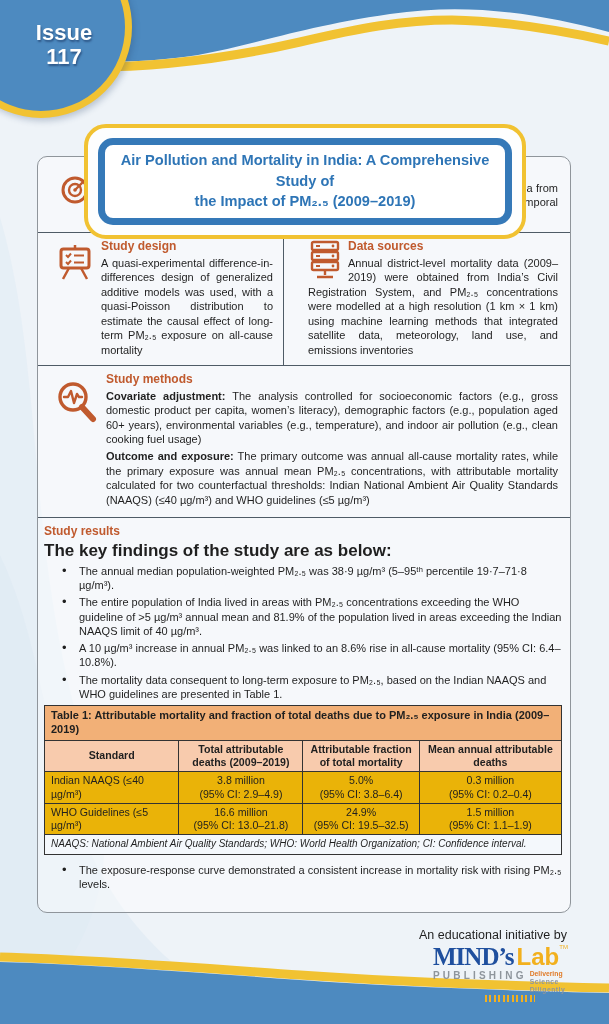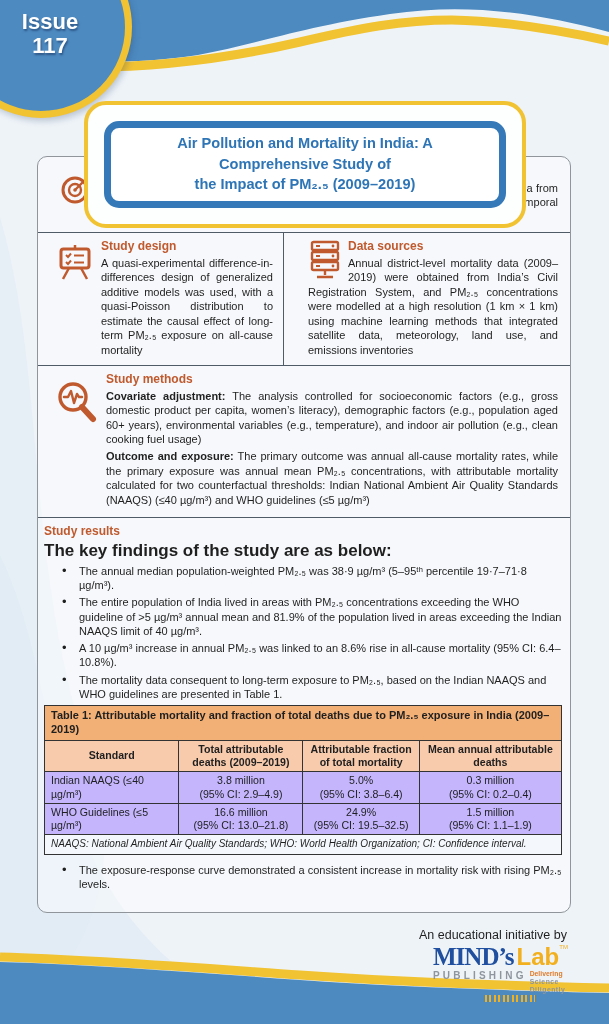--- a/index.html
+++ b/index.html
@@ -10,28 +10,29 @@
     color:#1f1f1f;
   }
   .deco{position:absolute;left:0;top:0;z-index:0;}
   
   .top-band{position:absolute;left:0;top:0;z-index:1;}
   .issue-badge{
     position:absolute;left:-50px;top:-64px;width:168px;height:168px;border-radius:50%;
     background:#4d8ac0;border:7px solid #f1c232;box-shadow:2px 3px 6px rgba(30,60,100,.25);z-index:3;
   }
   .issue-text{
-    position:absolute;left:0;top:10px;width:100px;text-align:center;z-index:4;
+    position:absolute;left:0;top:21px;width:100px;text-align:center;z-index:4;
     color:#fff;font-weight:bold;font-size:22px;line-height:1.08;
     text-shadow:1px 2px 2px rgba(20,45,90,.55);
+    padding-left:14px;
   }
   
   .title-box{
-    position:absolute;left:84px;top:101px;width:442px;z-index:4;box-sizing:border-box;
-    border:4px solid #f1c232;border-radius:22px;padding:16px;background:#fdfefe;
+    position:absolute;left:84px;top:124px;width:442px;z-index:4;box-sizing:border-box;
+    border:4px solid #f1c232;border-radius:22px;padding:10px;background:#fdfefe;
   }
   .title-mid{
     border:7px solid #3579b8;border-radius:15px;background:#fff;
     padding:5px 12px 6px 12px;
   }
   .title-text{color:#2e75b6;font-weight:bold;font-size:14.6px;line-height:1.42;text-align:center;}
   
   .panel{
     position:absolute;left:37px;top:156px;width:534px;height:757px;z-index:2;box-sizing:border-box;
     border:1.4px solid #8f959b;border-radius:10px;background:rgba(255,255,255,.45);
@@ -61,21 +62,21 @@
   ul.bullets li{
     position:relative;padding-left:35px;font-size:11px;line-height:1.3;margin-bottom:3px;
   }
   ul.bullets li::before{content:"\2022";position:absolute;left:18px;top:-1px;font-size:13px;}
   
   table{width:100%;border-collapse:collapse;margin:4px 0 8px 0;}
   table,th,td{border:1px solid #333;}
   th,td{font-size:10.6px;line-height:1.25;padding:2px 4px;}
   .t-title th{background:#f2b077;text-align:left;font-size:11px;padding:3px 6px;}
   .t-head th{background:#f8cbad;text-align:center;font-weight:bold;}
-  tbody td{background:#c4b5fd;text-align:center;}
+  tbody td{background:#eab308;text-align:center;}
   tbody td.std{text-align:left;padding-left:6px;}
   .note td{background:#f4f8fc;font-style:italic;font-size:10px;padding:3px 6px;}
   .post-bullets{margin-top:8px;}
   
   .initiative{position:absolute;right:42px;top:928px;z-index:3;font-size:12.5px;color:#1f1f1f;}
   .logo{position:absolute;right:34px;top:944px;z-index:3;width:142px;}
   .logo-row1{white-space:nowrap;line-height:1;}
   .mind{font-family:"Liberation Serif","DejaVu Serif",serif;font-weight:bold;color:#1f4f9e;font-size:25px;letter-spacing:-1px;}
   .lab{font-weight:bold;color:#f2b01e;font-size:24px;margin-left:3px;}
   .tm{font-size:6px;color:#f2b01e;vertical-align:top;}

